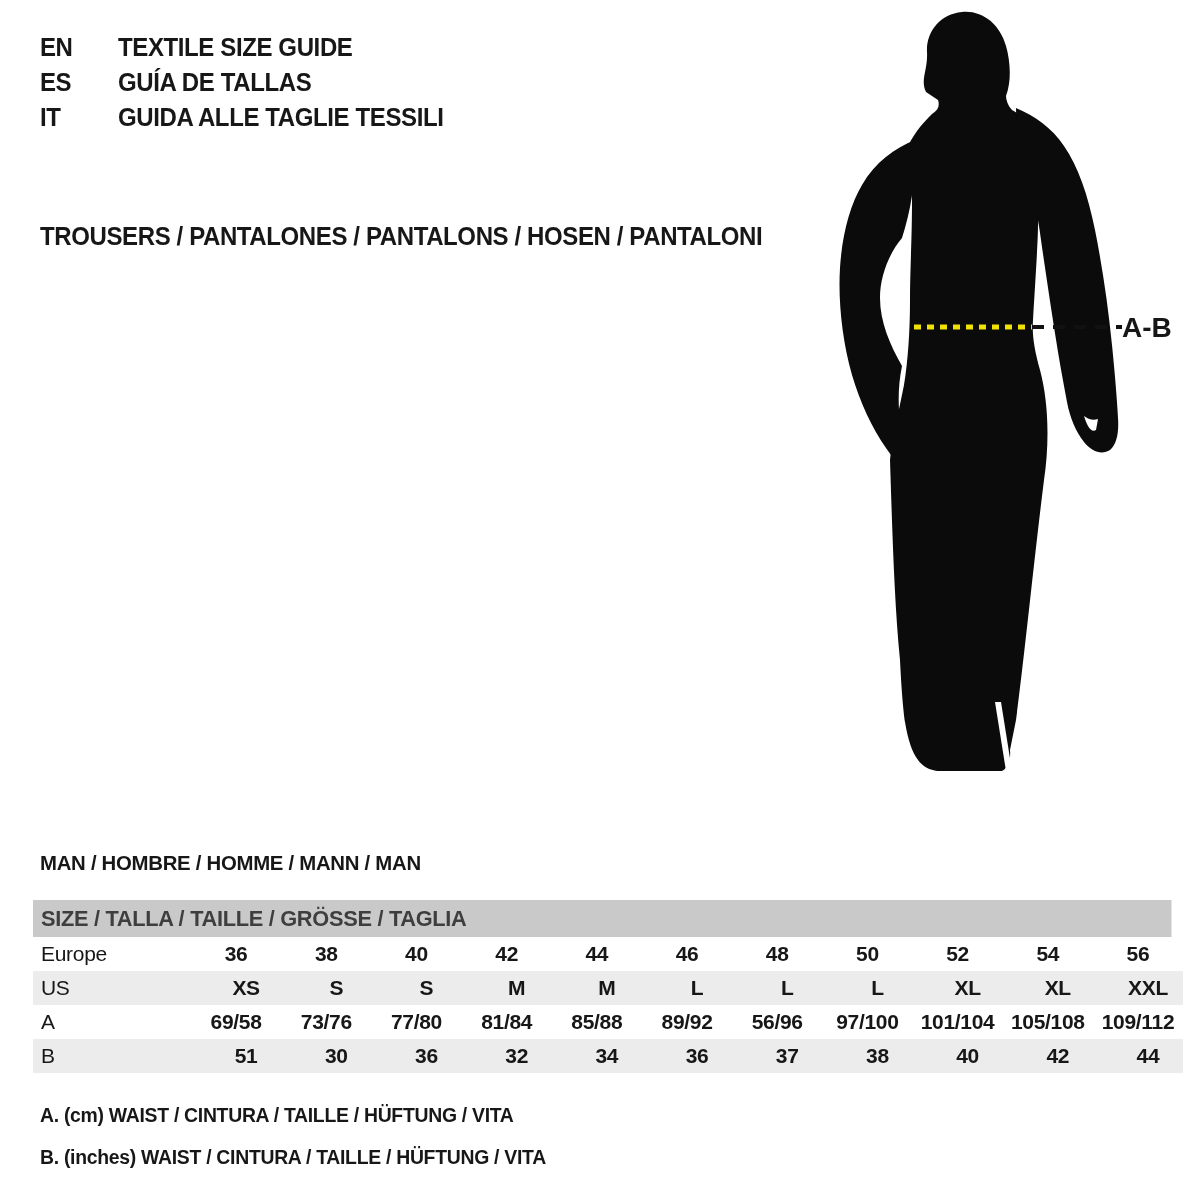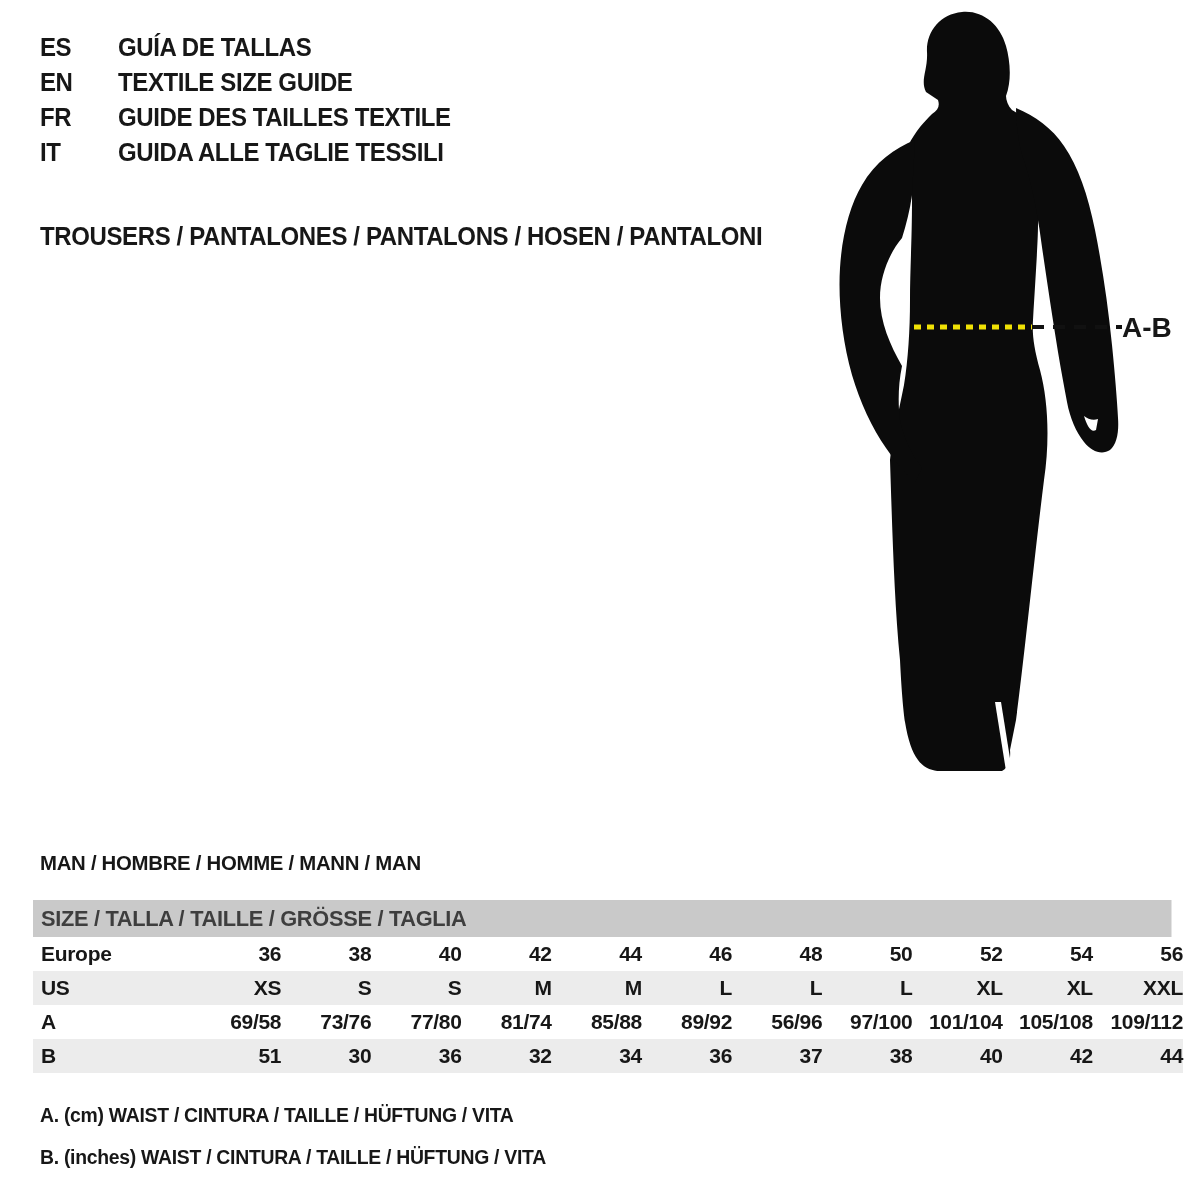--- a/index.html
+++ b/index.html
@@ -32,47 +32,43 @@
   }
   
   .size-table{position:absolute;left:33px;top:900px;width:1150px;}
   .table-header{
     height:37px;line-height:37px;background:var(--band,#c9c9c9);color:#3e3e3e;
     font-weight:700;font-size:22px;padding-left:8px;letter-spacing:-0.3px;
     transform:scaleX(0.99);transform-origin:left center;
   }
   .t-row{display:flex;height:34px;align-items:center;font-size:21px;}
   .t-row.alt{background:var(--alt,#ececec);gap:20px;}
-  .t-label{flex:0 0 150px;padding-left:8px;font-weight:700;letter-spacing:-0.3px;}
-  .t-cell{flex:1 1 0;text-align:right;font-weight:700;letter-spacing:-0.3px;}
+  .t-label{flex:0 0 150px;padding-left:8px;font-weight:400;letter-spacing:-0.3px;}
+  .t-cell{flex:1 1 0;text-align:center;font-weight:700;letter-spacing:-0.3px;}
   
   .footnote{
     position:absolute;left:40px;font-weight:700;font-size:20px;letter-spacing:-0.3px;
     white-space:nowrap;transform:scaleX(0.97);transform-origin:left center;
   }
   .footnote.a{top:1104px;}
   .footnote.b{top:1146px;}
 </style>
 </head>
 <body>
 
 <div class="page" style="--ink: #171717; --band: #c9c9c9; --alt: #ececec; --yellow: #f0e205; --measure-black: #111111; --silhouette: #0b0b0b;">
 
   <div class="lang-block" id="lang-block">
       <div class="lang-row">
+        <span class="lang-code">EN</span>
+        <span class="lang-title">TEXTILE SIZE GUIDE</span>
+      </div>
+      <div class="lang-row">
         <span class="lang-code">ES</span>
         <span class="lang-title">GUÍA DE TALLAS</span>
-      </div>
-      <div class="lang-row">
-        <span class="lang-code">EN</span>
-        <span class="lang-title">TEXTILE SIZE GUIDE</span>
-      </div>
-      <div class="lang-row">
-        <span class="lang-code">FR</span>
-        <span class="lang-title">GUIDE DES TAILLES TEXTILE</span>
       </div>
       <div class="lang-row">
         <span class="lang-code">IT</span>
         <span class="lang-title">GUIDA ALLE TAGLIE TESSILI</span>
       </div>
     </div>
 
   <div class="garment-title">TROUSERS / PANTALONES / PANTALONS / HOSEN / PANTALONI</div>
 
   <div class="figure-wrap">
@@ -176,21 +172,21 @@
           <span class="t-cell">L</span>
           <span class="t-cell">XL</span>
           <span class="t-cell">XL</span>
           <span class="t-cell">XXL</span>
         </div>
         <div class="t-row">
           <span class="t-label">A</span>
           <span class="t-cell">69/58</span>
           <span class="t-cell">73/76</span>
           <span class="t-cell">77/80</span>
-          <span class="t-cell">81/74</span>
+          <span class="t-cell">81/84</span>
           <span class="t-cell">85/88</span>
           <span class="t-cell">89/92</span>
           <span class="t-cell">56/96</span>
           <span class="t-cell">97/100</span>
           <span class="t-cell">101/104</span>
           <span class="t-cell">105/108</span>
           <span class="t-cell">109/112</span>
         </div>
         <div class="t-row alt">
           <span class="t-label">B</span>

